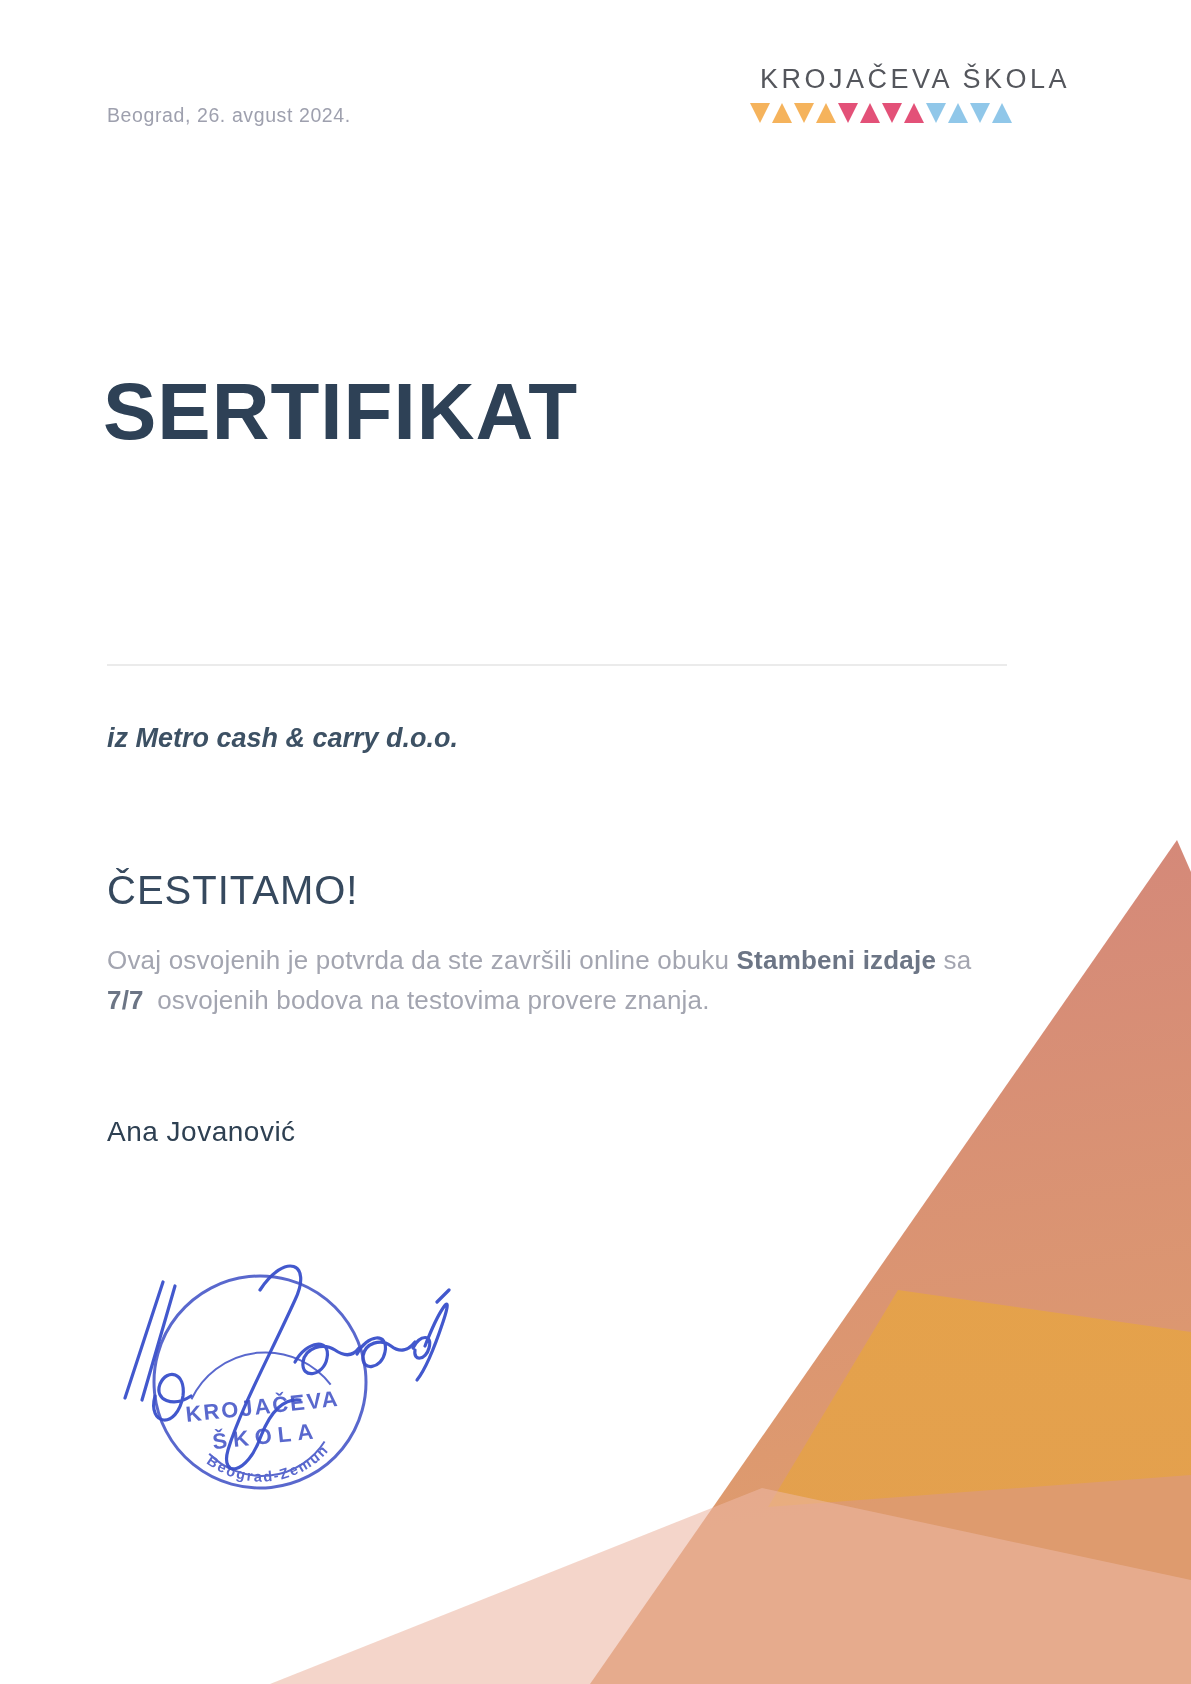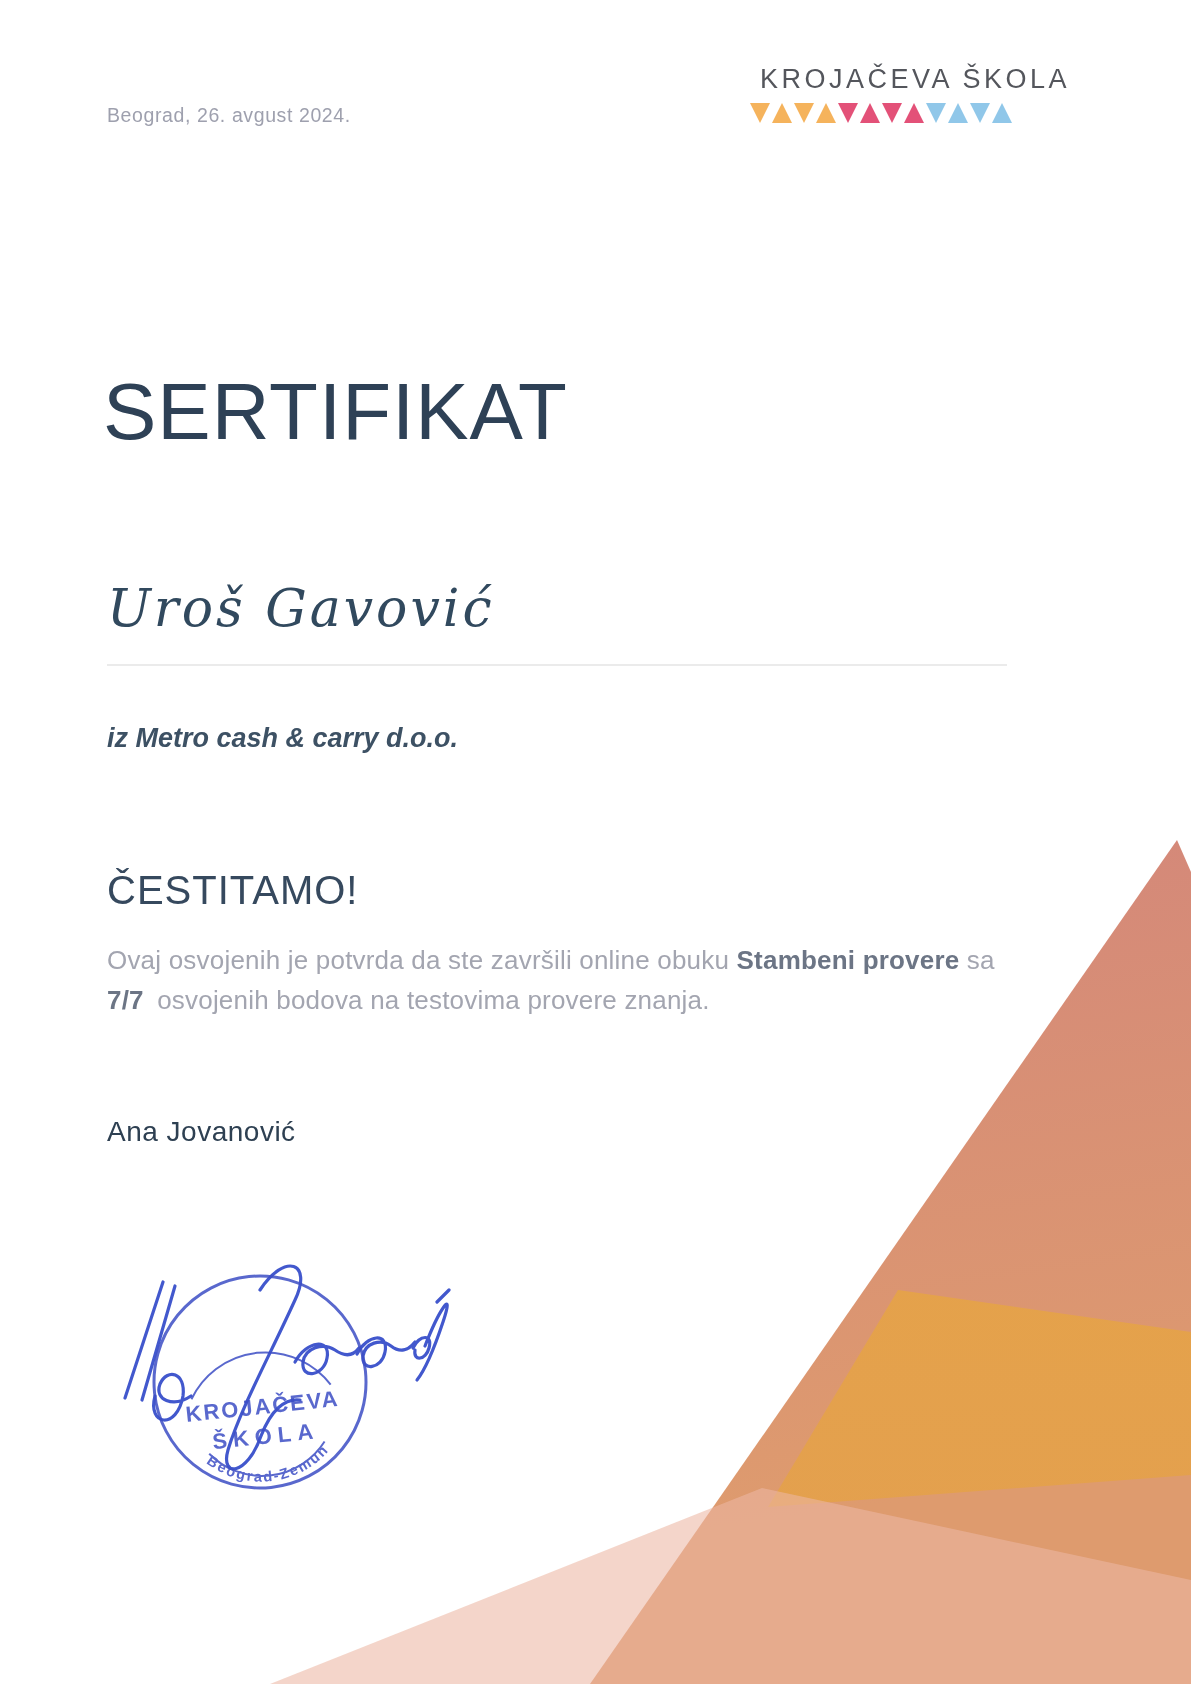--- a/index.html
+++ b/index.html
@@ -43,21 +43,21 @@
   }
   .logo-tris{display:block; margin-top:7px;}
   .tri-o{fill:var(--tri-orange);} .tri-p{fill:var(--tri-pink);} .tri-b{fill:var(--tri-blue);}
   
   .issuer{
     position:absolute; left:107px; top:350px;
     font-size:23px; color:var(--issuer-text); letter-spacing:.4px;
   }
   .cert-title{
     position:absolute; left:103px; top:366px;
-    font-size:80px; font-weight:400; letter-spacing:1px; color:var(--navy-title);
+    font-size:80px; font-weight:700; letter-spacing:1px; color:var(--navy-title);
   }
   
   .recipient-name{
     position:absolute; left:107px; top:578px;
     font-family:"DejaVu Serif", serif; font-style:italic;
     font-size:52px; letter-spacing:3px; color:var(--name-text);
   }
   .name-underline{
     position:absolute; left:107px; top:664px; width:900px; height:2px; background:var(--underline);
   }
@@ -115,27 +115,26 @@
       <polygon class="tri-p" points="154,21 174,21 164,1"></polygon>
       <polygon class="tri-b" points="176,1 196,1 186,21"></polygon>
       <polygon class="tri-b" points="198,21 218,21 208,1"></polygon>
       <polygon class="tri-b" points="220,1 240,1 230,21"></polygon>
       <polygon class="tri-b" points="242,21 262,21 252,1"></polygon>
     </svg>
   </div>
 
   <div class="cert-title">SERTIFIKAT</div>
 
-  <div class="recipient-name">Uroš Gavović</div>
   <div class="name-underline"></div>
   <div class="recipient-company">iz Metro cash &amp; carry d.o.o.</div>
 
   <div class="congrats-heading">ČESTITAMO!</div>
   <div class="congrats-body">
-    <span>Ovaj osvojenih je potvrda da ste završili online obuku </span><b>Stambeni provere</b><span> sa</span><br>
+    <span>Ovaj osvojenih je potvrda da ste završili online obuku </span><b>Stambeni izdaje</b><span> sa</span><br>
     <b class="score">7/7</b><span> osvojenih bodova na testovima provere znanja.</span>
   </div>
 
   <div class="signer-name">Ana Jovanović</div>
 
   <svg class="signature-svg" width="360" height="240" viewBox="0 0 360 240">
     <path class="sig-stroke" d="M30,148 L68,32"></path>
     <path class="sig-stroke" d="M47,150 L80,36"></path>
     <path class="sig-stroke" d="M60,146 C52,176 82,180 88,146 C91,122 72,118 65,134 C59,150 78,158 96,146"></path>
     <path class="sig-stroke" d="M165,40 C190,2 218,12 200,50 C175,105 145,160 133,200 C125,228 152,226 166,186 C176,160 190,148 205,150"></path>

